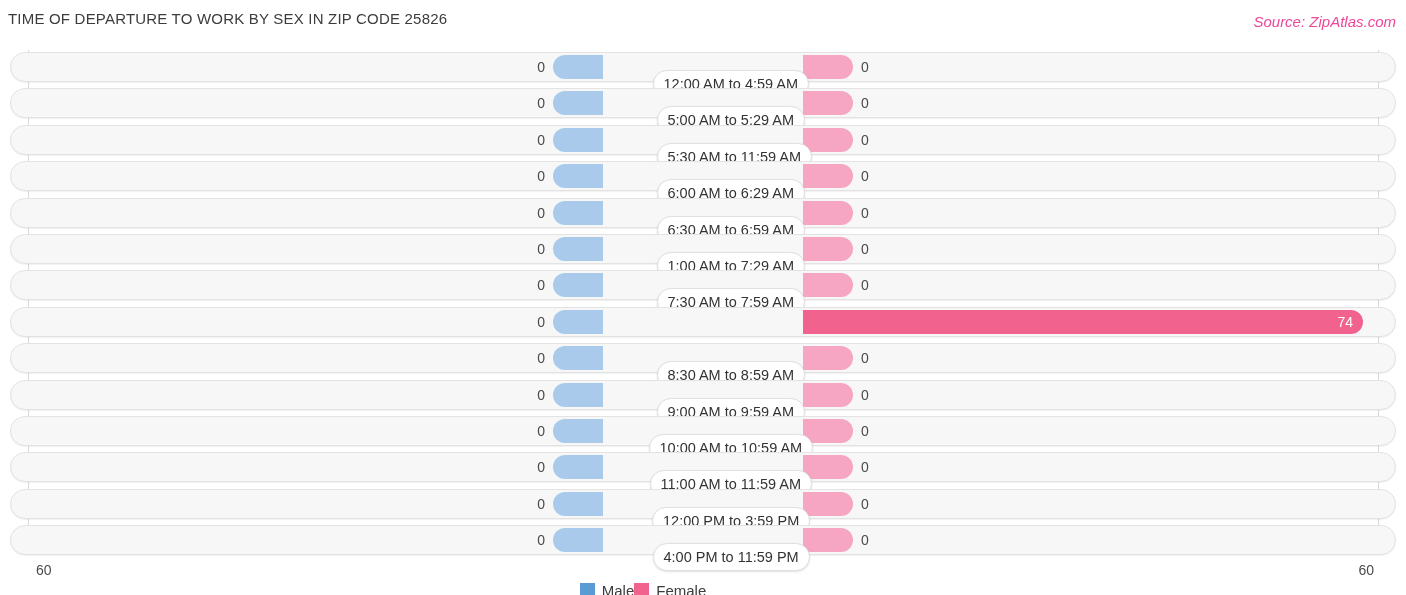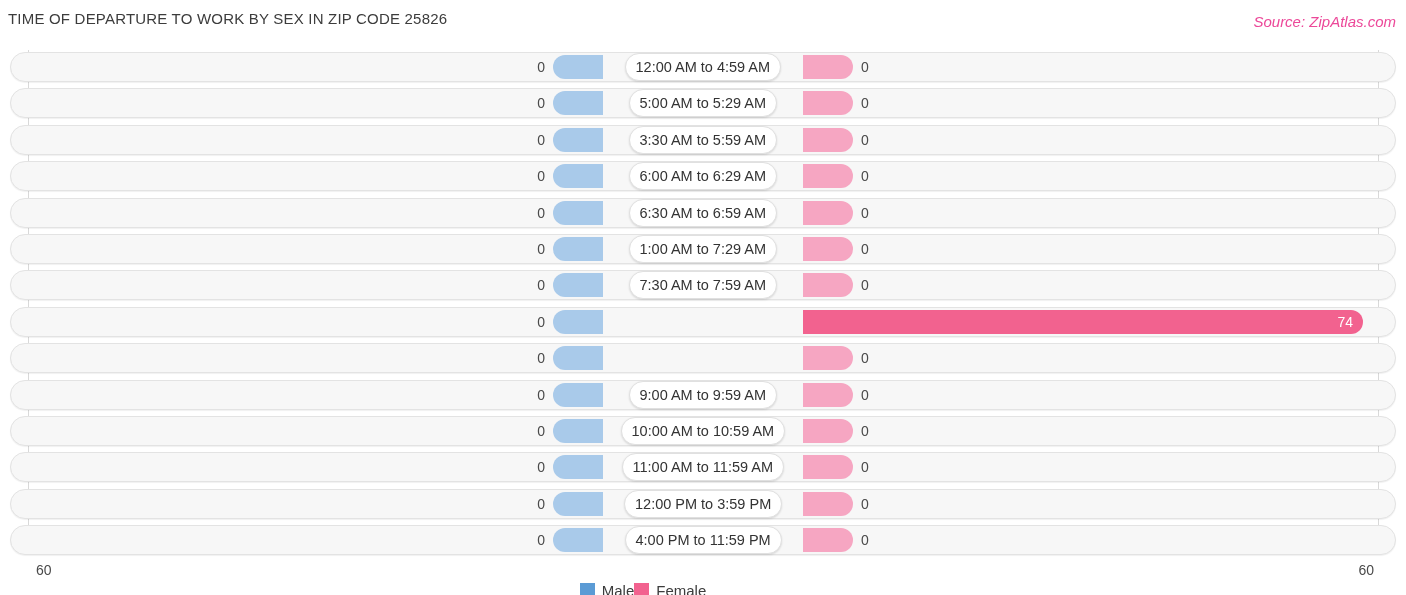--- a/index.html
+++ b/index.html
@@ -100,32 +100,33 @@
   .val-male   { text-align: right; }
   .val-female { text-align: left; }
   .val-inside {
     color: #ffffff;
     text-align: right;
   }
 
   
   .pill {
     position: absolute;
-    top: 1px;
+    top: 18px;
     height: 28px;
     line-height: 27px;
     background: #ffffff;
     border: 1px solid #e0e0e0;
     border-radius: 14px;
     box-shadow: 0 1px 2px rgba(0,0,0,0.12);
     font-size: 14.5px;
     color: #333333;
     text-align: left;
     white-space: nowrap;
     padding: 0 10px;
+    margin-left: 28px;
   }
 
   
   #footer {
     position: absolute;
     left: 0; top: 556px;
     width: 1406px; height: 39px;
   }
   .axis-tick {
     position: absolute;
@@ -190,21 +191,21 @@
           <div class="val val-male" style="left: 495px; width: 40px;">0</div>
           <div class="val val-female" style="left: 851px; width: 40px;">0</div>
           <div class="pill" style="left: 618.5px;">5:00 AM to 5:29 AM</div>
         </div>
         <div class="row" style="top: 78.8px;">
           <div class="row-track"></div>
           <div class="bar bar-male" style="left: 543px; width: 50px;"></div>
           <div class="bar bar-female" style="left: 793px; width: 50px;"></div>
           <div class="val val-male" style="left: 495px; width: 40px;">0</div>
           <div class="val val-female" style="left: 851px; width: 40px;">0</div>
-          <div class="pill" style="left: 618.5px;">3:30 AM to 5:59 AM</div>
+          <div class="pill" style="left: 618.5px;">5:30 AM to 11:59 AM</div>
         </div>
         <div class="row" style="top: 115.2px;">
           <div class="row-track"></div>
           <div class="bar bar-male" style="left: 543px; width: 50px;"></div>
           <div class="bar bar-female" style="left: 793px; width: 50px;"></div>
           <div class="val val-male" style="left: 495px; width: 40px;">0</div>
           <div class="val val-female" style="left: 851px; width: 40px;">0</div>
           <div class="pill" style="left: 618.5px;">6:00 AM to 6:29 AM</div>
         </div>
         <div class="row" style="top: 151.6px;">
@@ -237,20 +238,21 @@
           <div class="bar bar-female hi" style="left: 793px; width: 560px;"></div>
           <div class="val val-male" style="left: 495px; width: 40px;">0</div>
           <div class="val val-inside" style="left: 1295px; width: 48px;">74</div>
         </div>
         <div class="row" style="top: 297.2px;">
           <div class="row-track"></div>
           <div class="bar bar-male" style="left: 543px; width: 50px;"></div>
           <div class="bar bar-female" style="left: 793px; width: 50px;"></div>
           <div class="val val-male" style="left: 495px; width: 40px;">0</div>
           <div class="val val-female" style="left: 851px; width: 40px;">0</div>
+          <div class="pill" style="left: 618.5px;">8:30 AM to 8:59 AM</div>
         </div>
         <div class="row" style="top: 333.6px;">
           <div class="row-track"></div>
           <div class="bar bar-male" style="left: 543px; width: 50px;"></div>
           <div class="bar bar-female" style="left: 793px; width: 50px;"></div>
           <div class="val val-male" style="left: 495px; width: 40px;">0</div>
           <div class="val val-female" style="left: 851px; width: 40px;">0</div>
           <div class="pill" style="left: 618.5px;">9:00 AM to 9:59 AM</div>
         </div>
         <div class="row" style="top: 370px;">

